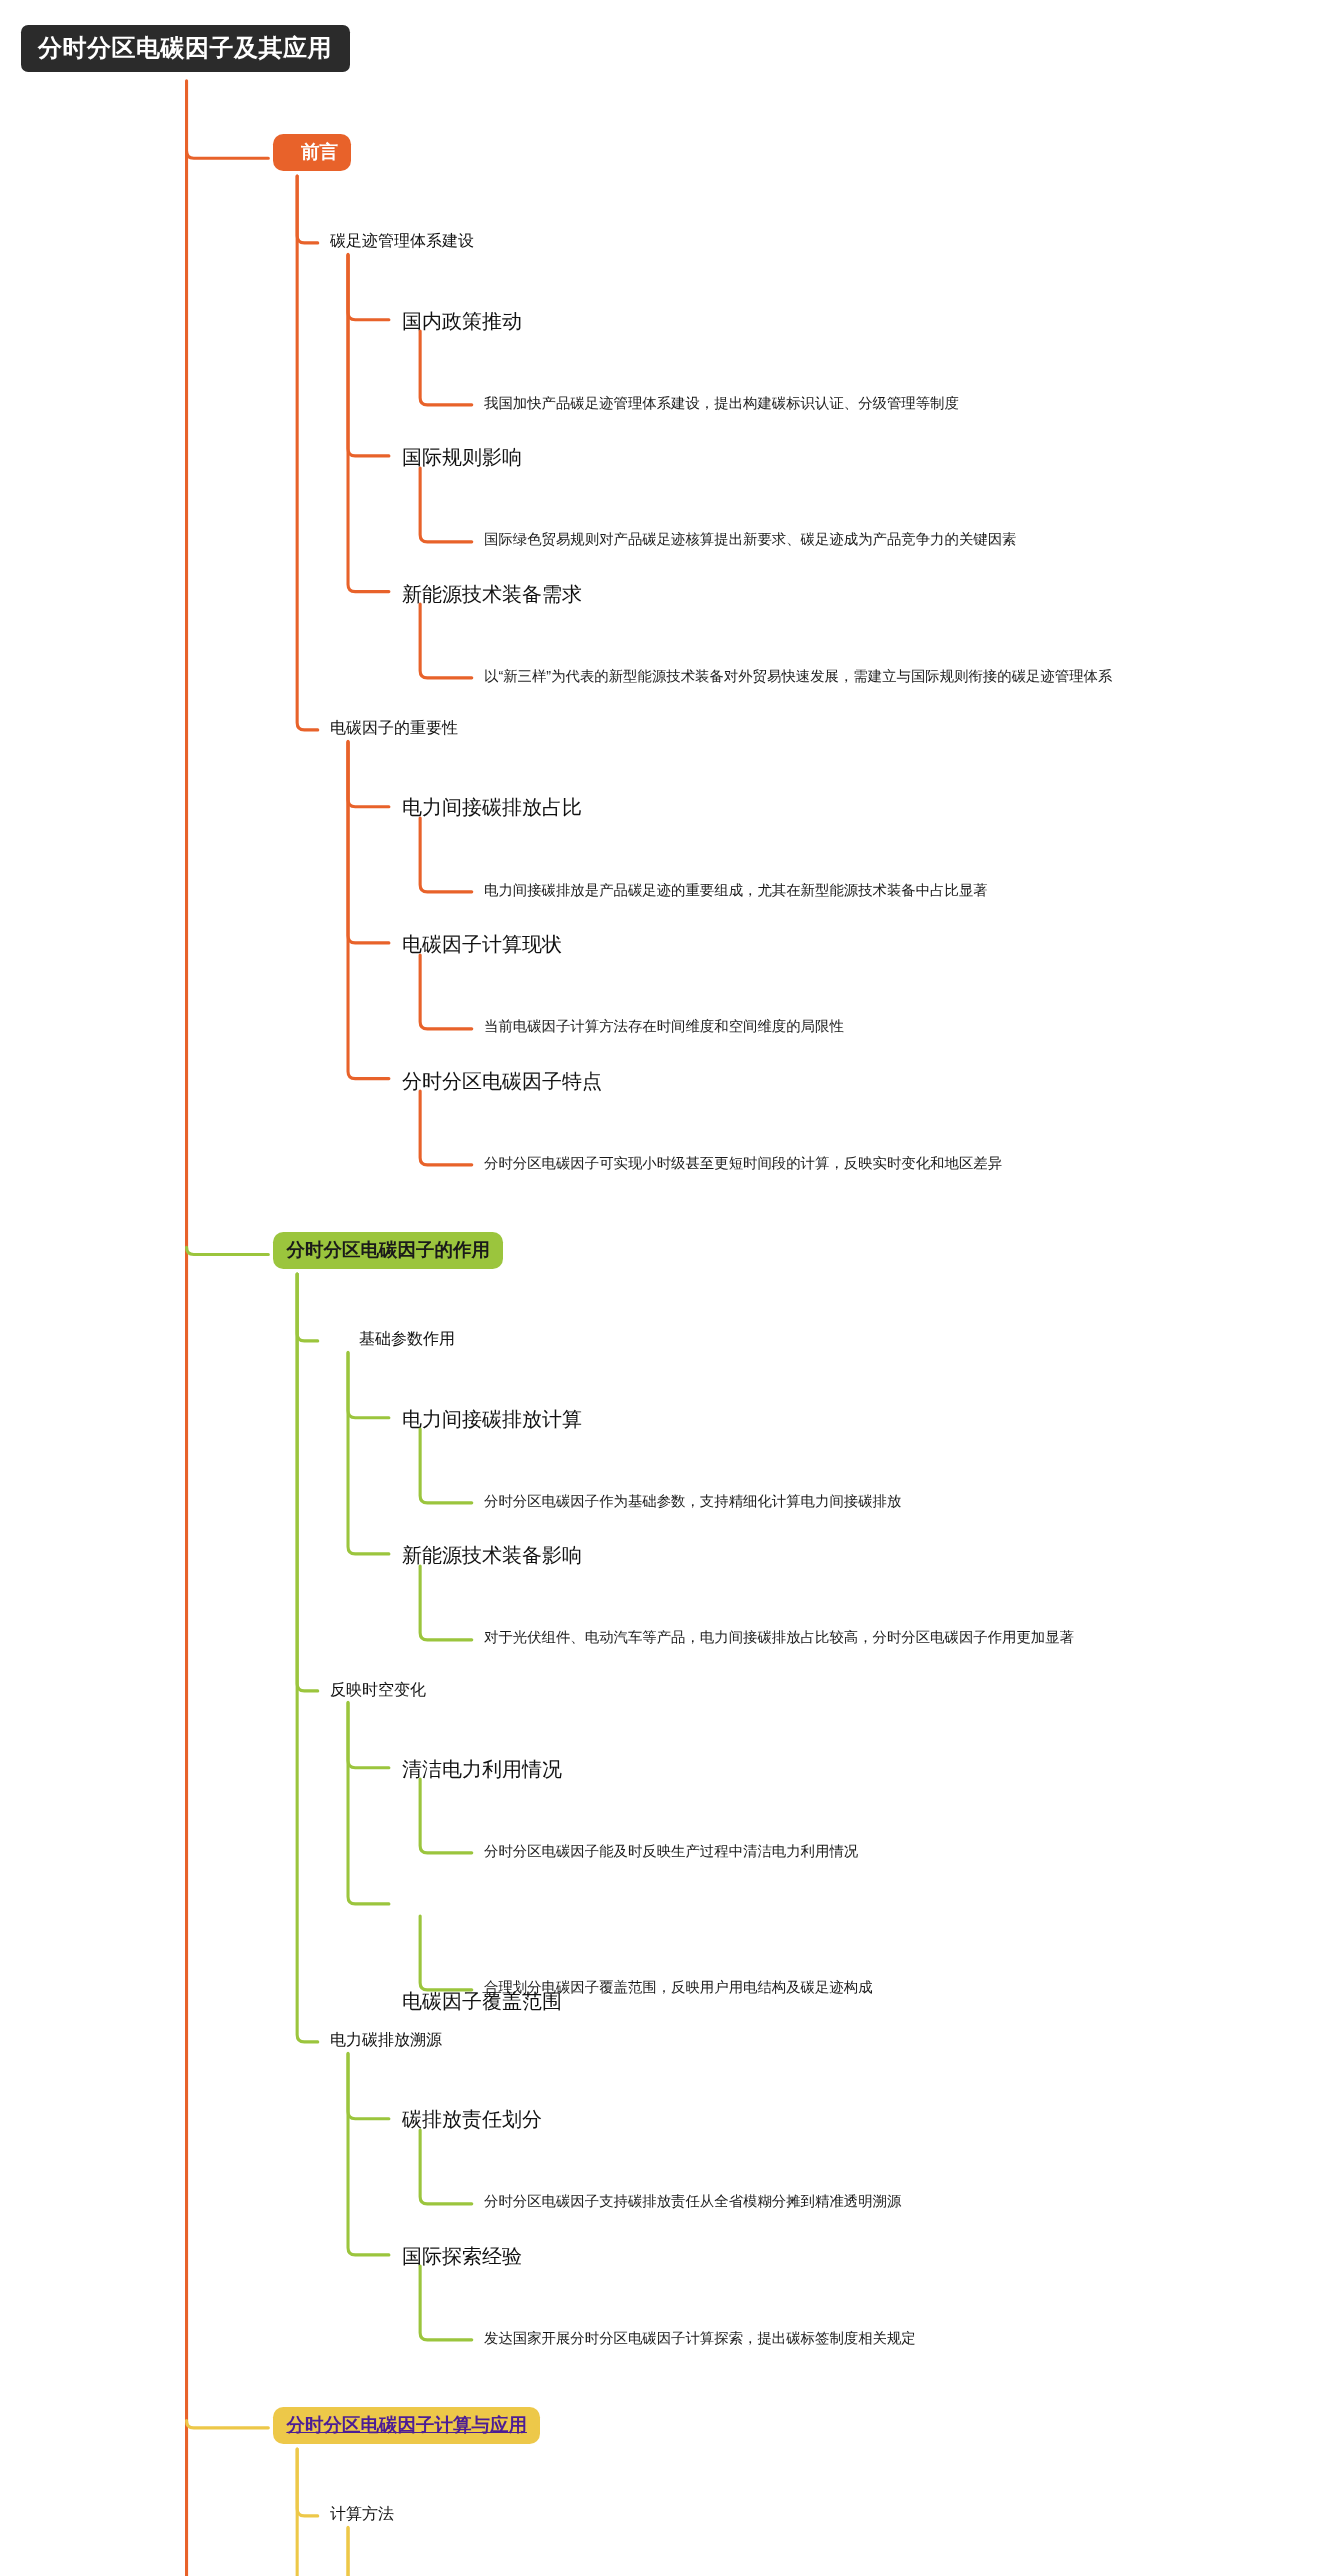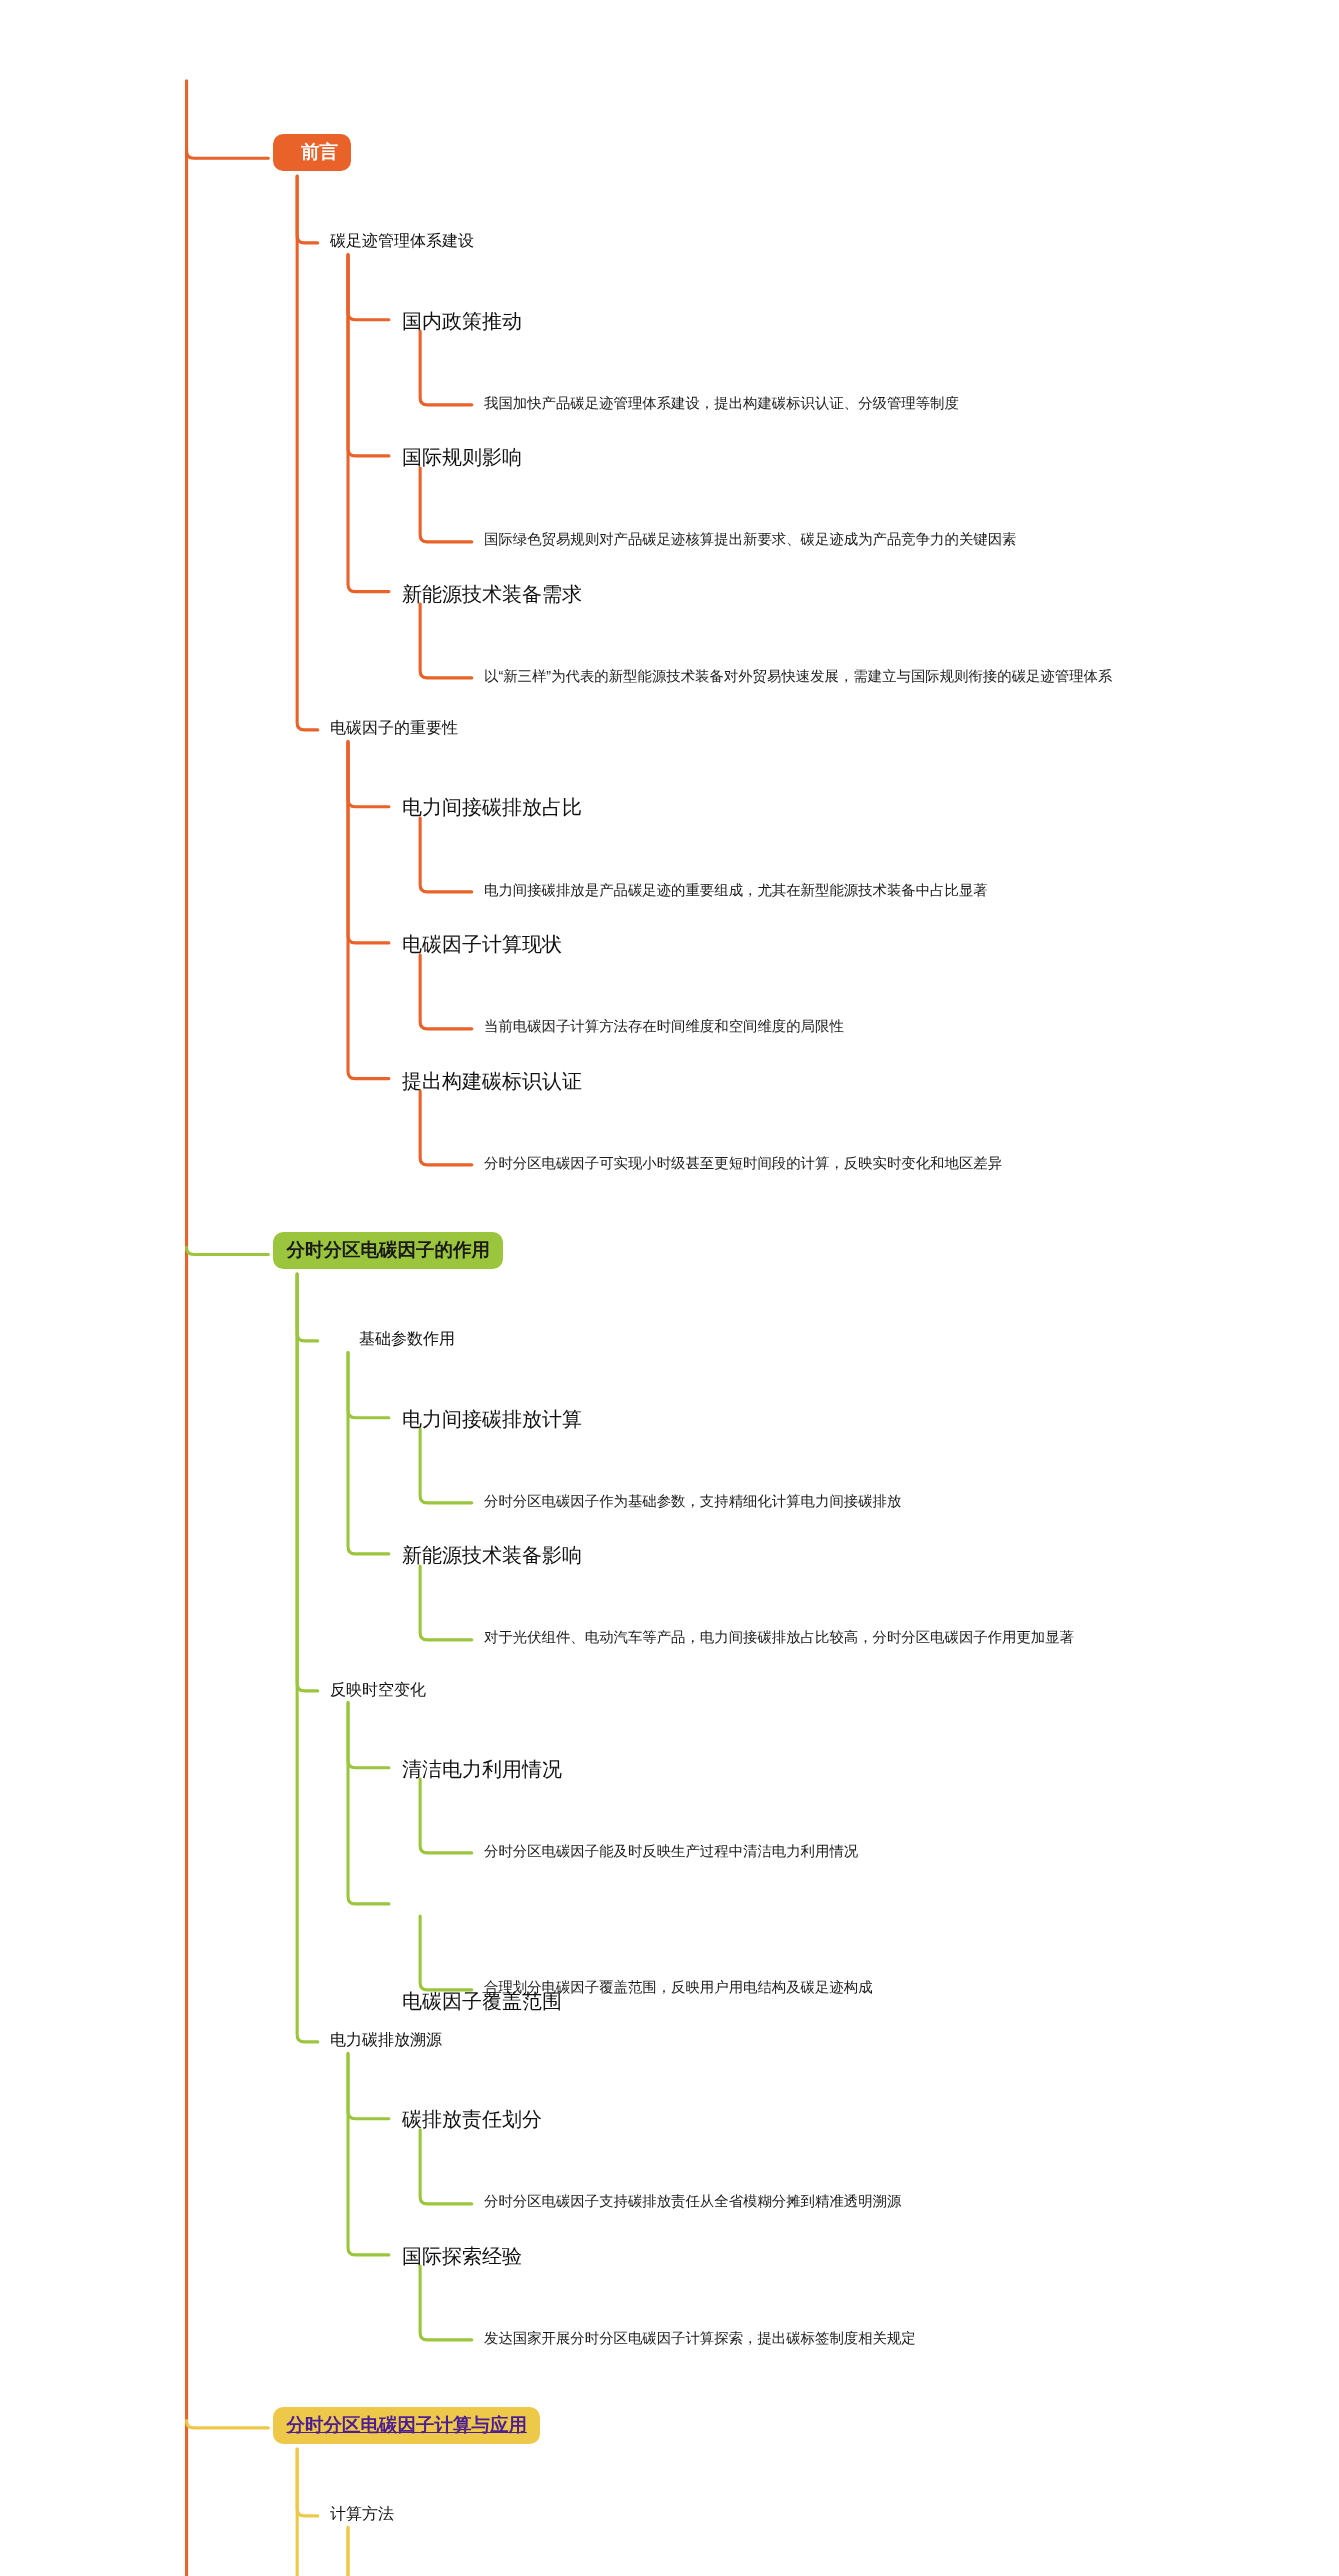--- a/index.html
+++ b/index.html
@@ -55,20 +55,21 @@
   .node-text.lvl4 { font-size: 14.4px; color:#1a1a1a; }
 
   
   .conn { position: absolute; }
   .conn svg { display:block; overflow: visible; }
 </style>
 </head>
 <body style="min-height: 5698px;">
 
 <div id="canvas" style="height: 5698px;">
+    <div class="root-node" style="left: 20.6px; top: 25px;">分时分区电碳因子及其应用</div>
     <div class="l1-node" style="left: 273px; top: 134px; background: rgb(232, 98, 42); color: rgb(255, 255, 255); padding-left: 28px;">前言</div>
     <div class="node-text lvl2" style="left: 330px; top: 232px;">碳足迹管理体系建设</div>
     <div class="node-text lvl3" style="left: 402px; top: 310px;">国内政策推动</div>
     <div class="node-text lvl4" style="left: 484px; top: 395px;">我国加快产品碳足迹管理体系建设，提出构建碳标识认证、分级管理等制度</div>
     <div class="conn" style="left: 419px; top: 330px; width: 57px; height: 79px;">
       <svg width="57" height="79" viewBox="0 0 110 153">
         <path d="M 2 2 L 2 131 Q 2 145 16 145 L 102 145" fill="none" stroke="#e8622a" stroke-width="6" stroke-linecap="round"></path>
       </svg>
     </div>
     <div class="node-text lvl3" style="left: 402px; top: 446px;">国际规则影响</div>
@@ -108,21 +109,21 @@
         <path d="M 2 2 L 2 131 Q 2 145 16 145 L 102 145" fill="none" stroke="#e8622a" stroke-width="6" stroke-linecap="round"></path>
       </svg>
     </div>
     <div class="node-text lvl3" style="left: 402px; top: 933px;">电碳因子计算现状</div>
     <div class="node-text lvl4" style="left: 484px; top: 1018px;">当前电碳因子计算方法存在时间维度和空间维度的局限性</div>
     <div class="conn" style="left: 419px; top: 954px; width: 57px; height: 79px;">
       <svg width="57" height="79" viewBox="0 0 110 153">
         <path d="M 2 2 L 2 131 Q 2 145 16 145 L 102 145" fill="none" stroke="#e8622a" stroke-width="6" stroke-linecap="round"></path>
       </svg>
     </div>
-    <div class="node-text lvl3" style="left: 402px; top: 1070px;">提出构建碳标识认证</div>
+    <div class="node-text lvl3" style="left: 402px; top: 1070px;">分时分区电碳因子特点</div>
     <div class="node-text lvl4" style="left: 484px; top: 1155px;">分时分区电碳因子可实现小时级甚至更短时间段的计算，反映实时变化和地区差异</div>
     <div class="conn" style="left: 419px; top: 1090px; width: 57px; height: 79px;">
       <svg width="57" height="79" viewBox="0 0 110 153">
         <path d="M 2 2 L 2 131 Q 2 145 16 145 L 102 145" fill="none" stroke="#e8622a" stroke-width="6" stroke-linecap="round"></path>
       </svg>
     </div>
     <div class="conn" style="left: 347px; top: 740px; width: 46px; height: 71px;">
       <svg width="46" height="71" viewBox="0 0 90 138">
         <path d="M 2 2 L 2 116 Q 2 130 16 130 L 82 130" fill="none" stroke="#e8622a" stroke-width="6" stroke-linecap="round"></path>
       </svg>

